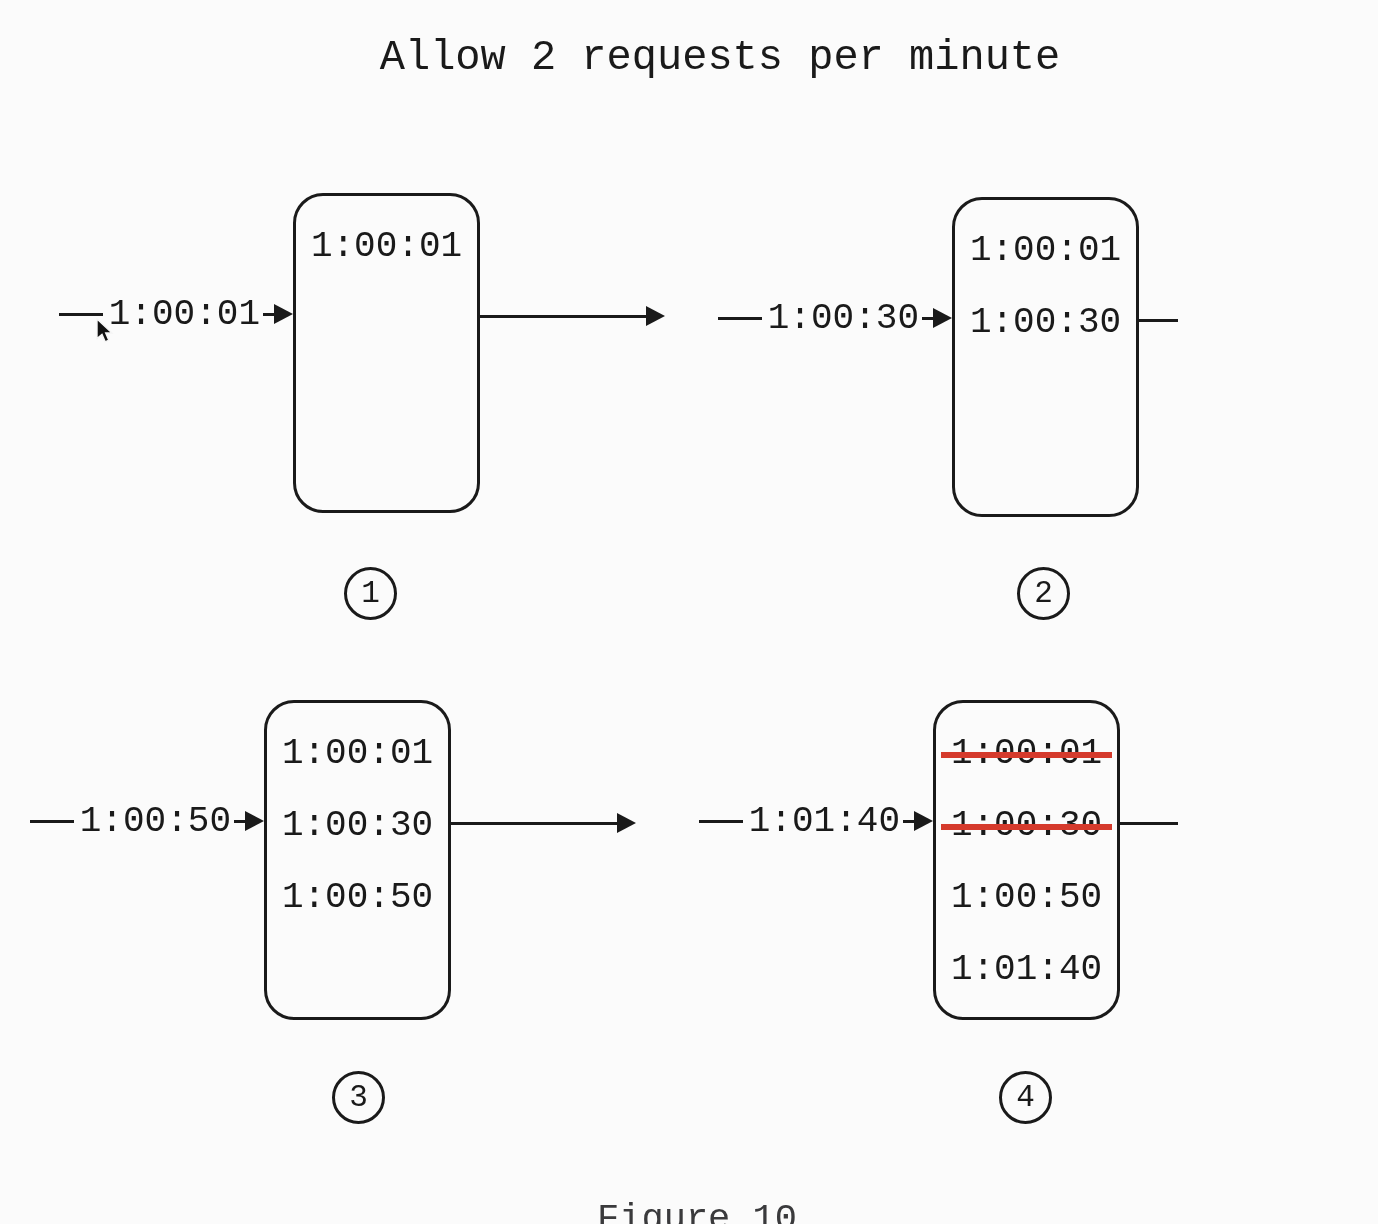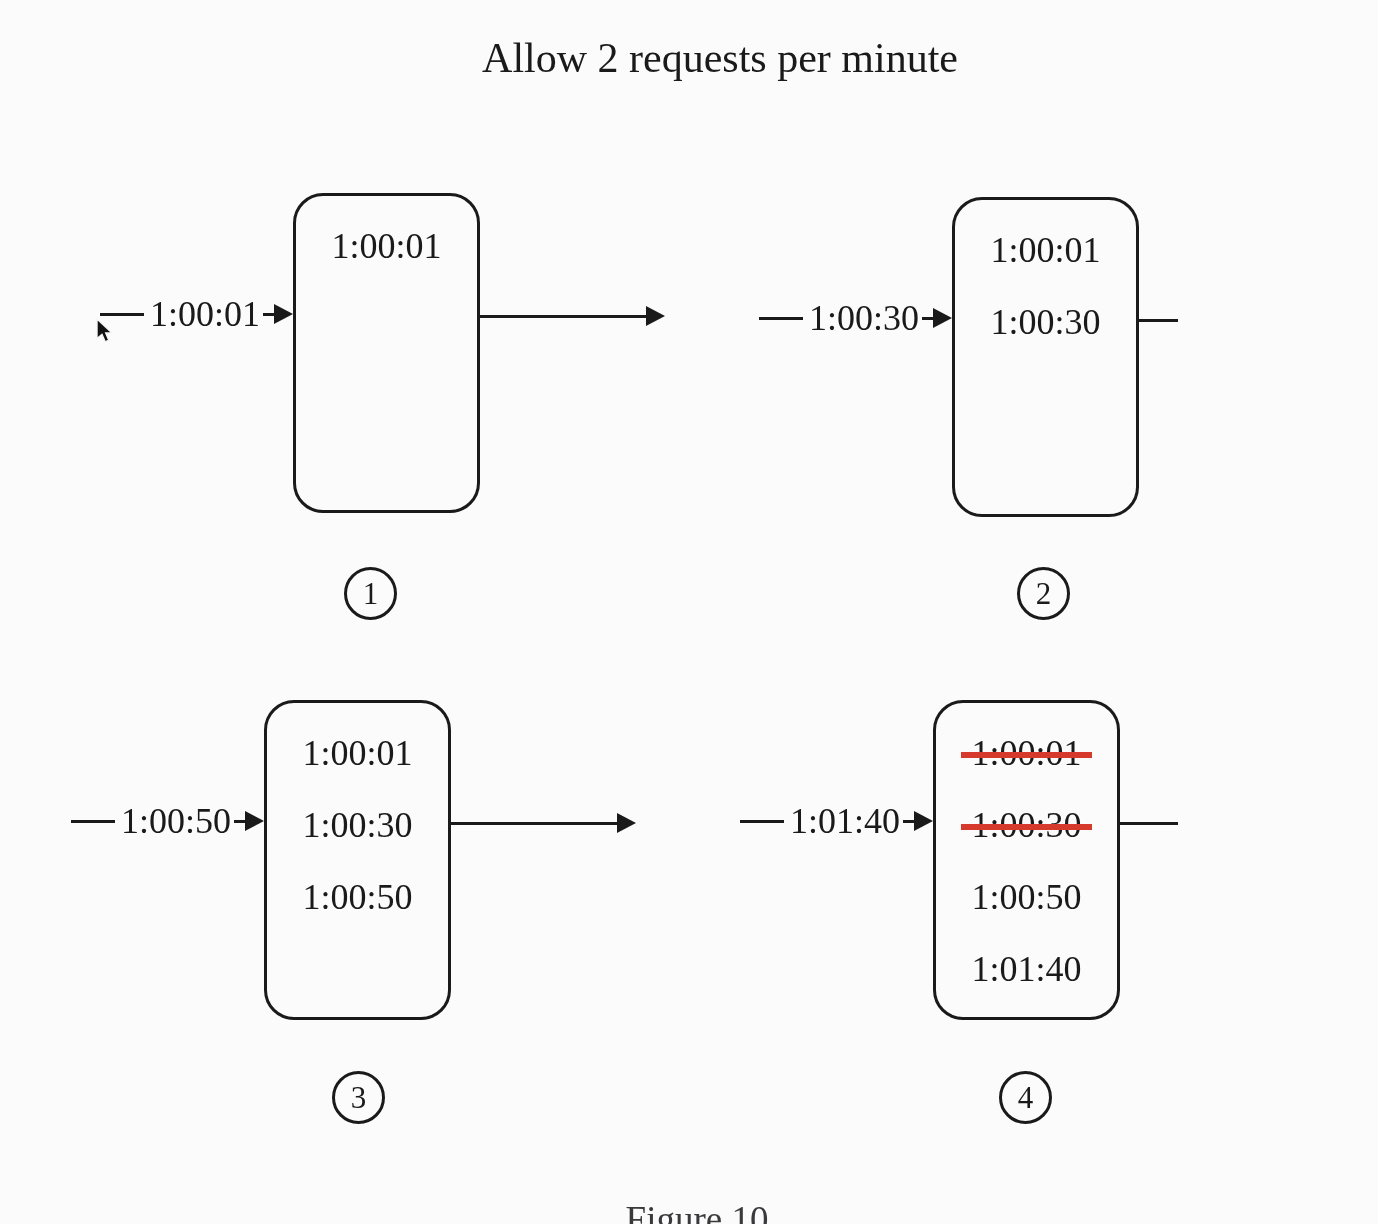--- a/index.html
+++ b/index.html
@@ -9,21 +9,21 @@
     --background: #fbfbfb;
   }
   * { margin: 0; padding: 0; box-sizing: border-box; }
   html, body { background: var(--background); }
   .page {
     position: relative;
     width: 1178px;
     height: 1224px;
     background: var(--background);
     overflow: hidden;
-    font-family: Liberation Serif, serif;
+    font-family: Liberation Mono, monospace;
     color: var(--stroke);
     padding-left: 37px;
   }
 
   .title {
     position: absolute;
     top: 34px;
     left: 31px;
     width: 1378px;
     text-align: center;

